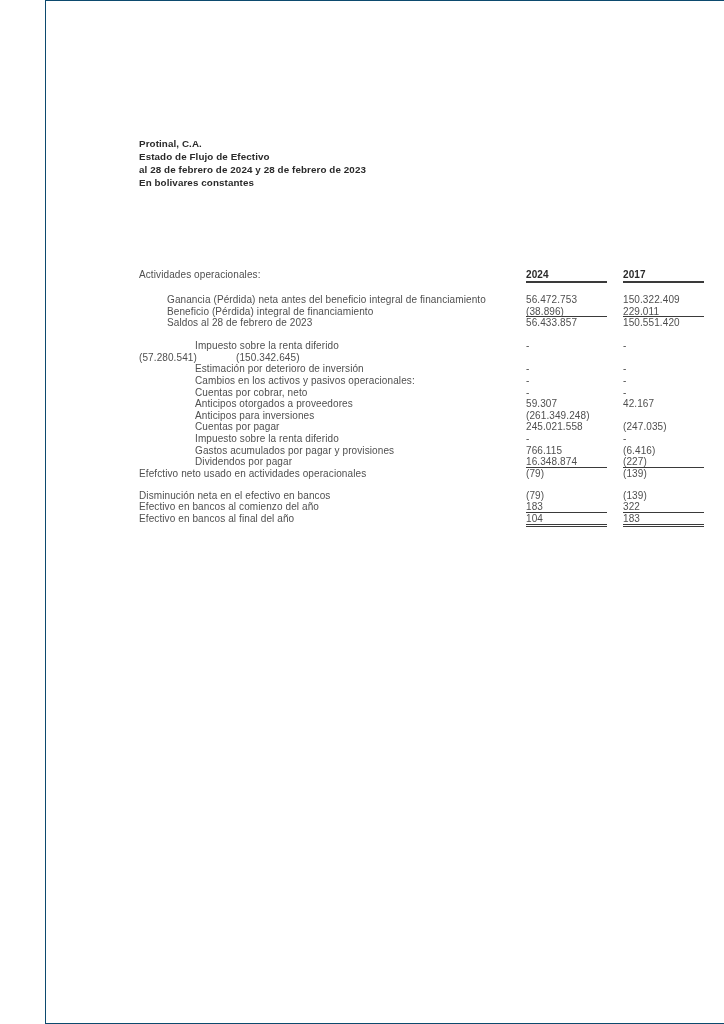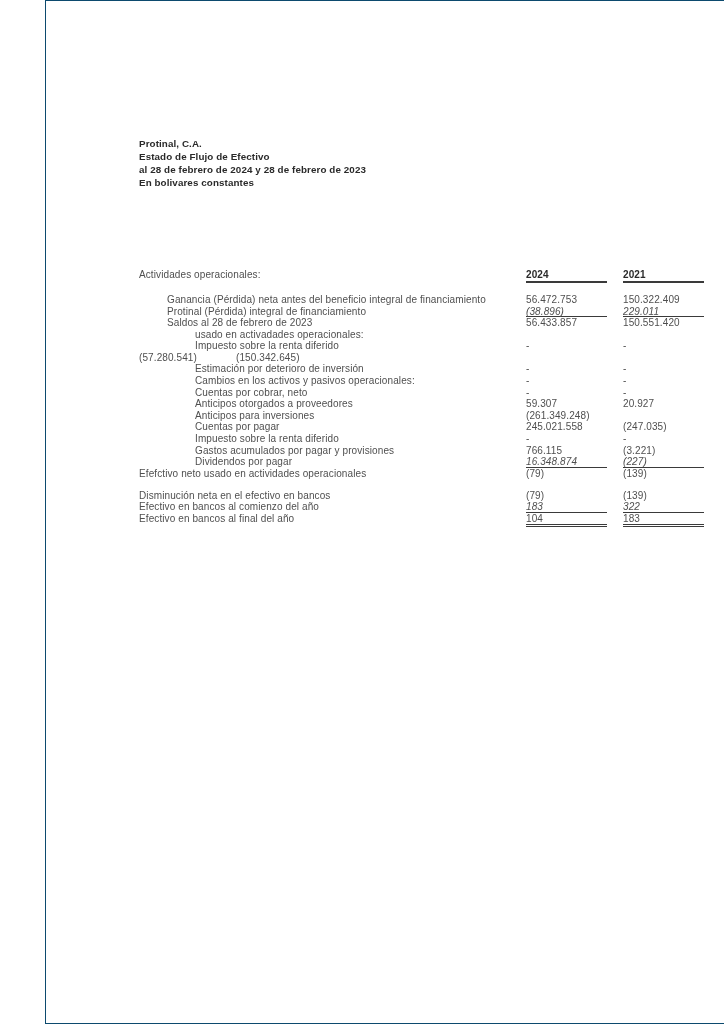--- a/index.html
+++ b/index.html
@@ -56,21 +56,21 @@
   }
   .indent-1 .label { padding-left: 28px; }
   .indent-2 .label { padding-left: 56px; }
   .cell {
     width: 81px;
     text-align: left;
     box-sizing: border-box;
     white-space: nowrap;
   }
   .cell.v23 { margin-left: 16px; }
-  .rule-single .cell { border-bottom: 1.6px solid #3a3a3a; font-style: italic; }
+  .rule-single .cell { border-bottom: 1.6px solid #3a3a3a; }
   .rule-double .cell { border-bottom: 1.6px solid #3a3a3a; position: relative; }
   .rule-double .cell::after {
     content: "";
     position: absolute;
     left: 0; right: 0;
     bottom: -3.6px;
     height: 1.6px;
     background: #3a3a3a;
   }
   .spacer { height: 10.6px; }
@@ -84,41 +84,40 @@
     <div>Protinal, C.A.</div>
     <div>Estado de Flujo de Efectivo</div>
     <div>al 28 de febrero de 2024 y 28 de febrero de 2023</div>
     <div>En bolivares constantes</div>
   </div>
 
   <div class="statement">
     <div class="thead">
       <div class="section-label">Actividades operacionales:</div>
       <div class="col-head c24">2024</div>
-      <div class="col-head c23">2021</div>
+      <div class="col-head c23">2017</div>
     </div>
     <div class="head-gap"></div>
     <div id="rows">
         <div class="row indent-1">
           <span class="label">Ganancia (Pérdida) neta antes del beneficio integral de financiamiento</span>
           <span class="cell v24">56.472.753</span>
           <span class="cell v23">150.322.409</span>
         </div>
         <div class="row indent-1 rule-single">
-          <span class="label">Protinal (Pérdida) integral de financiamiento</span>
+          <span class="label">Beneficio (Pérdida) integral de financiamiento</span>
           <span class="cell v24">(38.896)</span>
           <span class="cell v23">229.011</span>
         </div>
         <div class="row indent-1">
           <span class="label">Saldos al 28 de febrero de 2023</span>
           <span class="cell v24">56.433.857</span>
           <span class="cell v23">150.551.420</span>
         </div>
         <div class="row indent-2">
-          <span class="label">usado en activadades operacionales:</span>
           <span class="cell v24"></span>
           <span class="cell v23"></span>
         </div>
         <div class="row indent-2">
           <span class="label">Impuesto sobre la renta diferido</span>
           <span class="cell v24">-</span>
           <span class="cell v23">-</span>
         </div>
         <div class="row indent-2">
           <span class="cell v24">(57.280.541)</span>
@@ -135,41 +134,41 @@
           <span class="cell v23">-</span>
         </div>
         <div class="row indent-2">
           <span class="label">Cuentas por cobrar, neto</span>
           <span class="cell v24">-</span>
           <span class="cell v23">-</span>
         </div>
         <div class="row indent-2">
           <span class="label">Anticipos otorgados a proveedores</span>
           <span class="cell v24">59.307</span>
-          <span class="cell v23">20.927</span>
+          <span class="cell v23">42.167</span>
         </div>
         <div class="row indent-2">
           <span class="label">Anticipos para inversiones</span>
           <span class="cell v24">(261.349.248)</span>
           <span class="cell v23"></span>
         </div>
         <div class="row indent-2">
           <span class="label">Cuentas por pagar</span>
           <span class="cell v24">245.021.558</span>
           <span class="cell v23">(247.035)</span>
         </div>
         <div class="row indent-2">
           <span class="label">Impuesto sobre la renta diferido</span>
           <span class="cell v24">-</span>
           <span class="cell v23">-</span>
         </div>
         <div class="row indent-2">
           <span class="label">Gastos acumulados por pagar y provisiones</span>
           <span class="cell v24">766.115</span>
-          <span class="cell v23">(3.221)</span>
+          <span class="cell v23">(6.416)</span>
         </div>
         <div class="row indent-2 rule-single">
           <span class="label">Dividendos por pagar</span>
           <span class="cell v24">16.348.874</span>
           <span class="cell v23">(227)</span>
         </div>
         <div class="row indent-0">
           <span class="label">Efefctivo neto usado en actividades operacionales</span>
           <span class="cell v24">(79)</span>
           <span class="cell v23">(139)</span>

